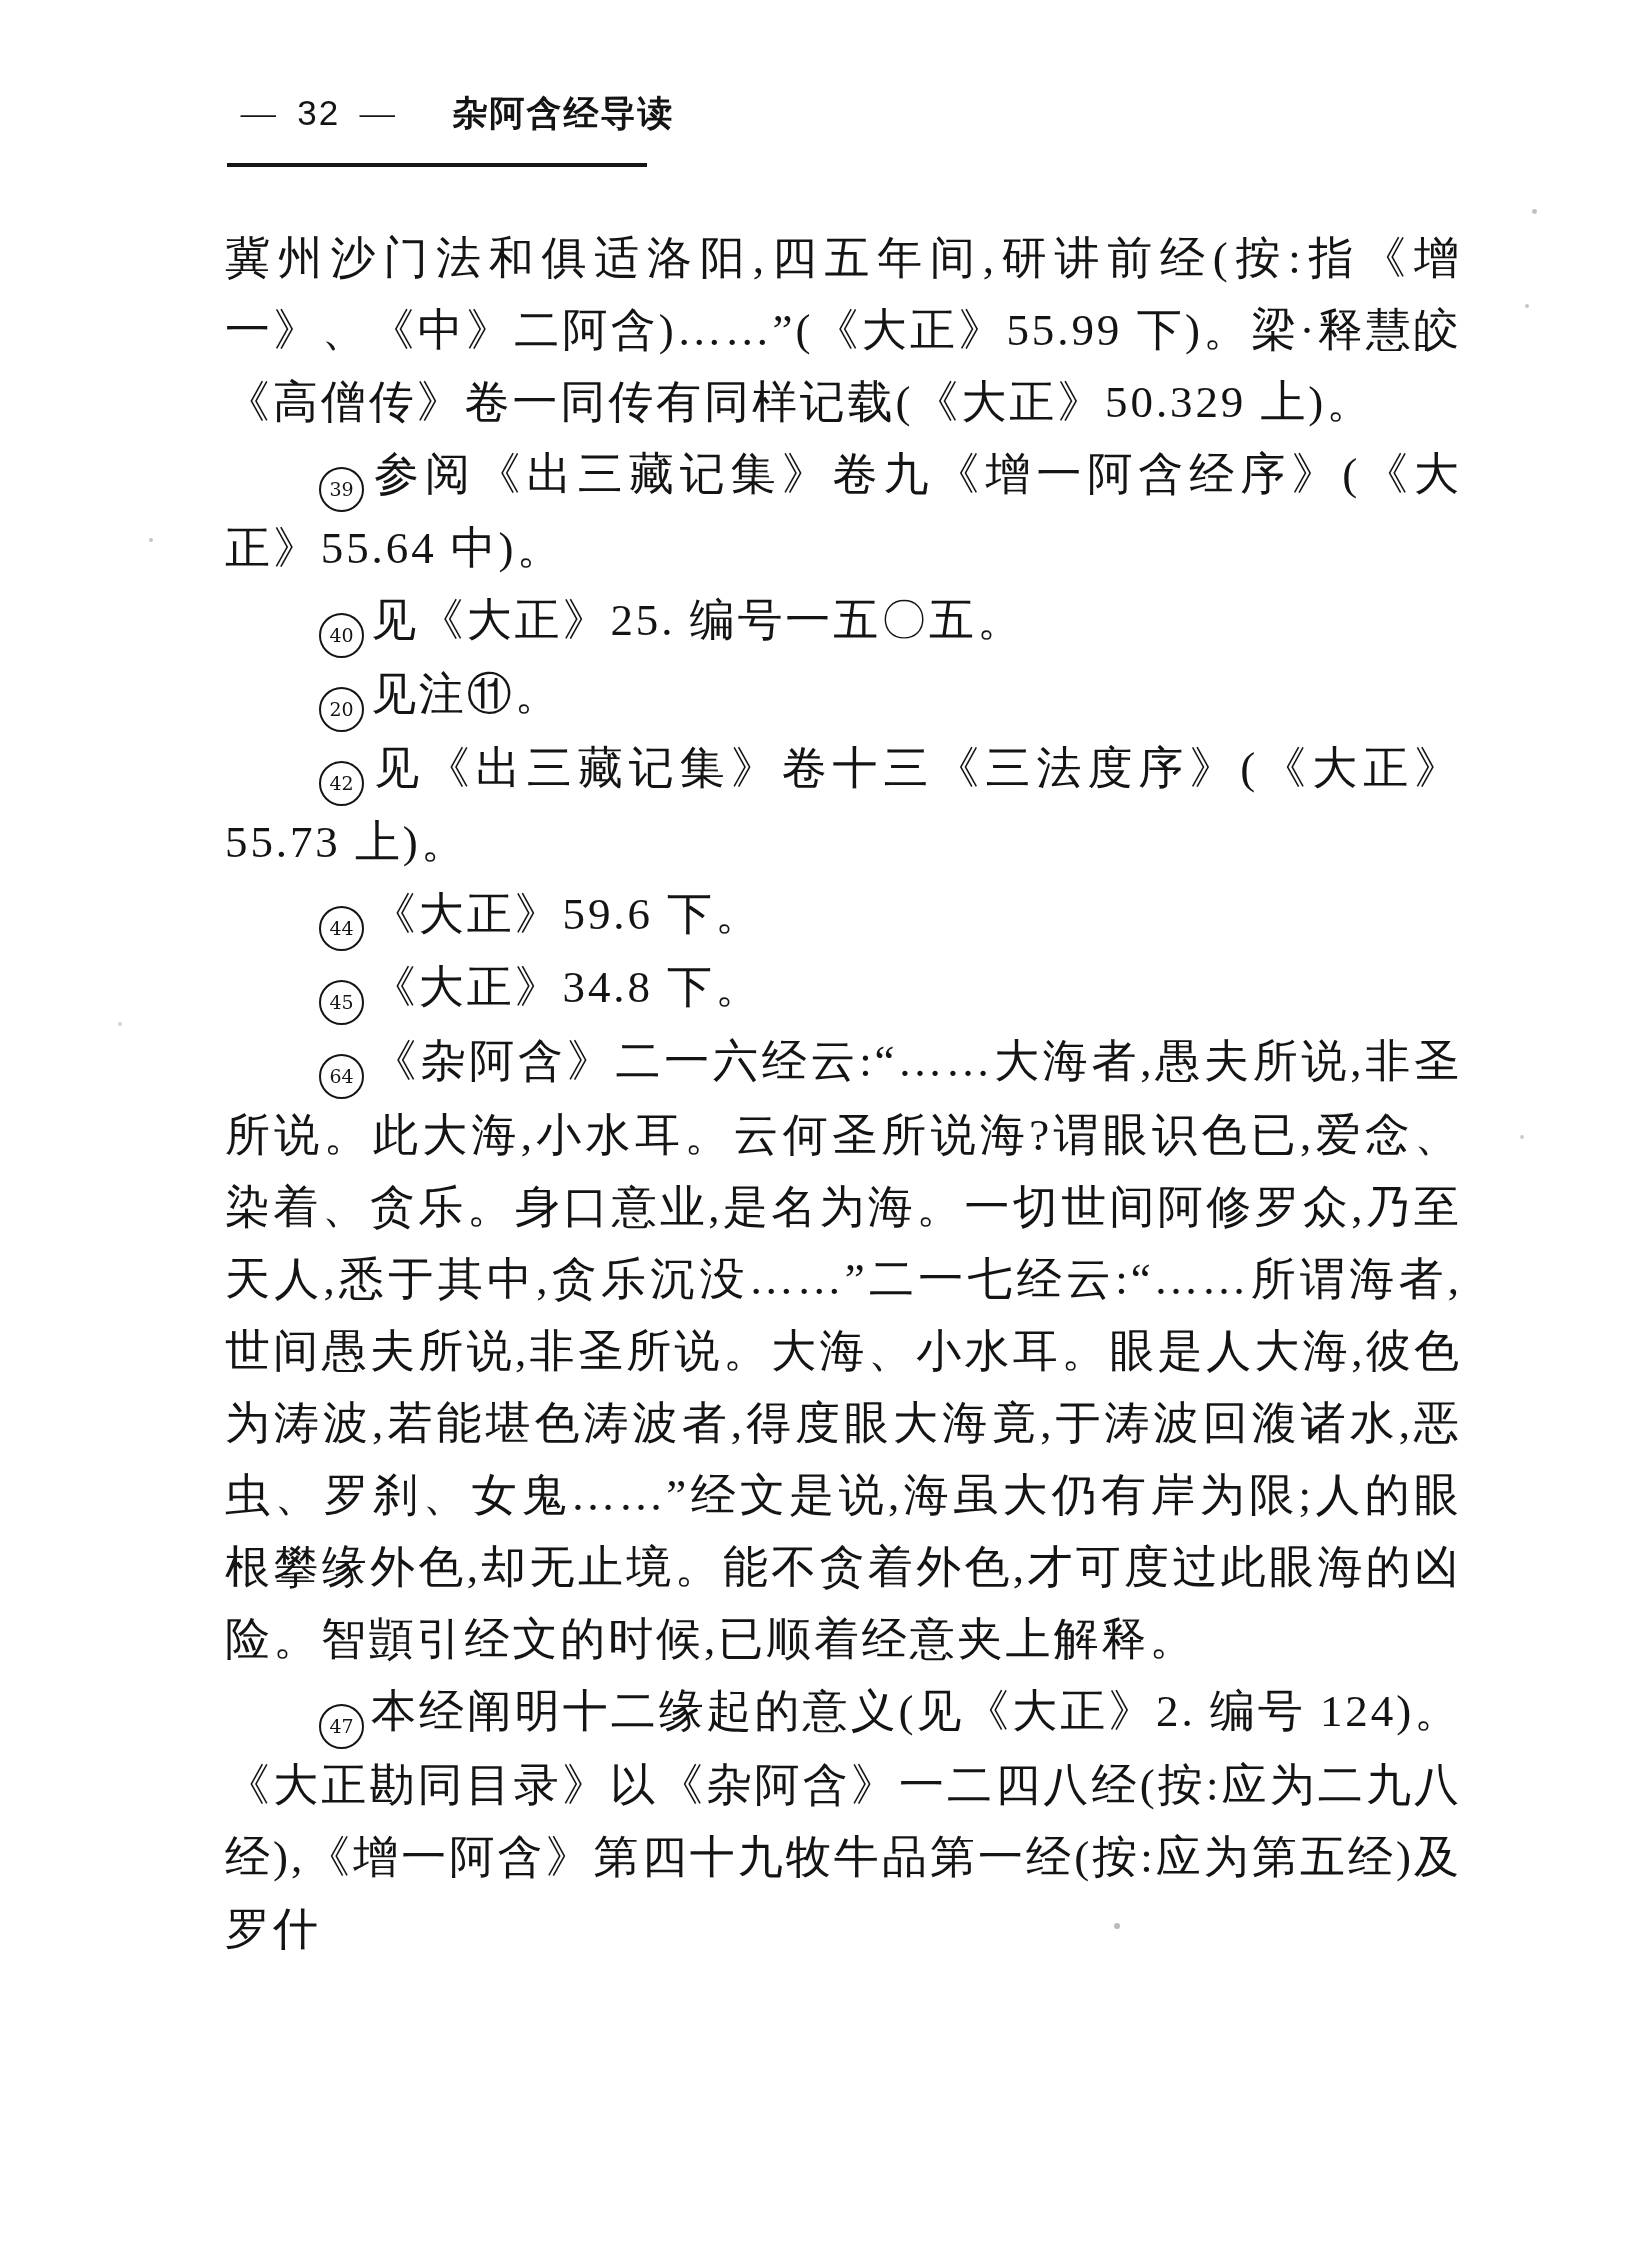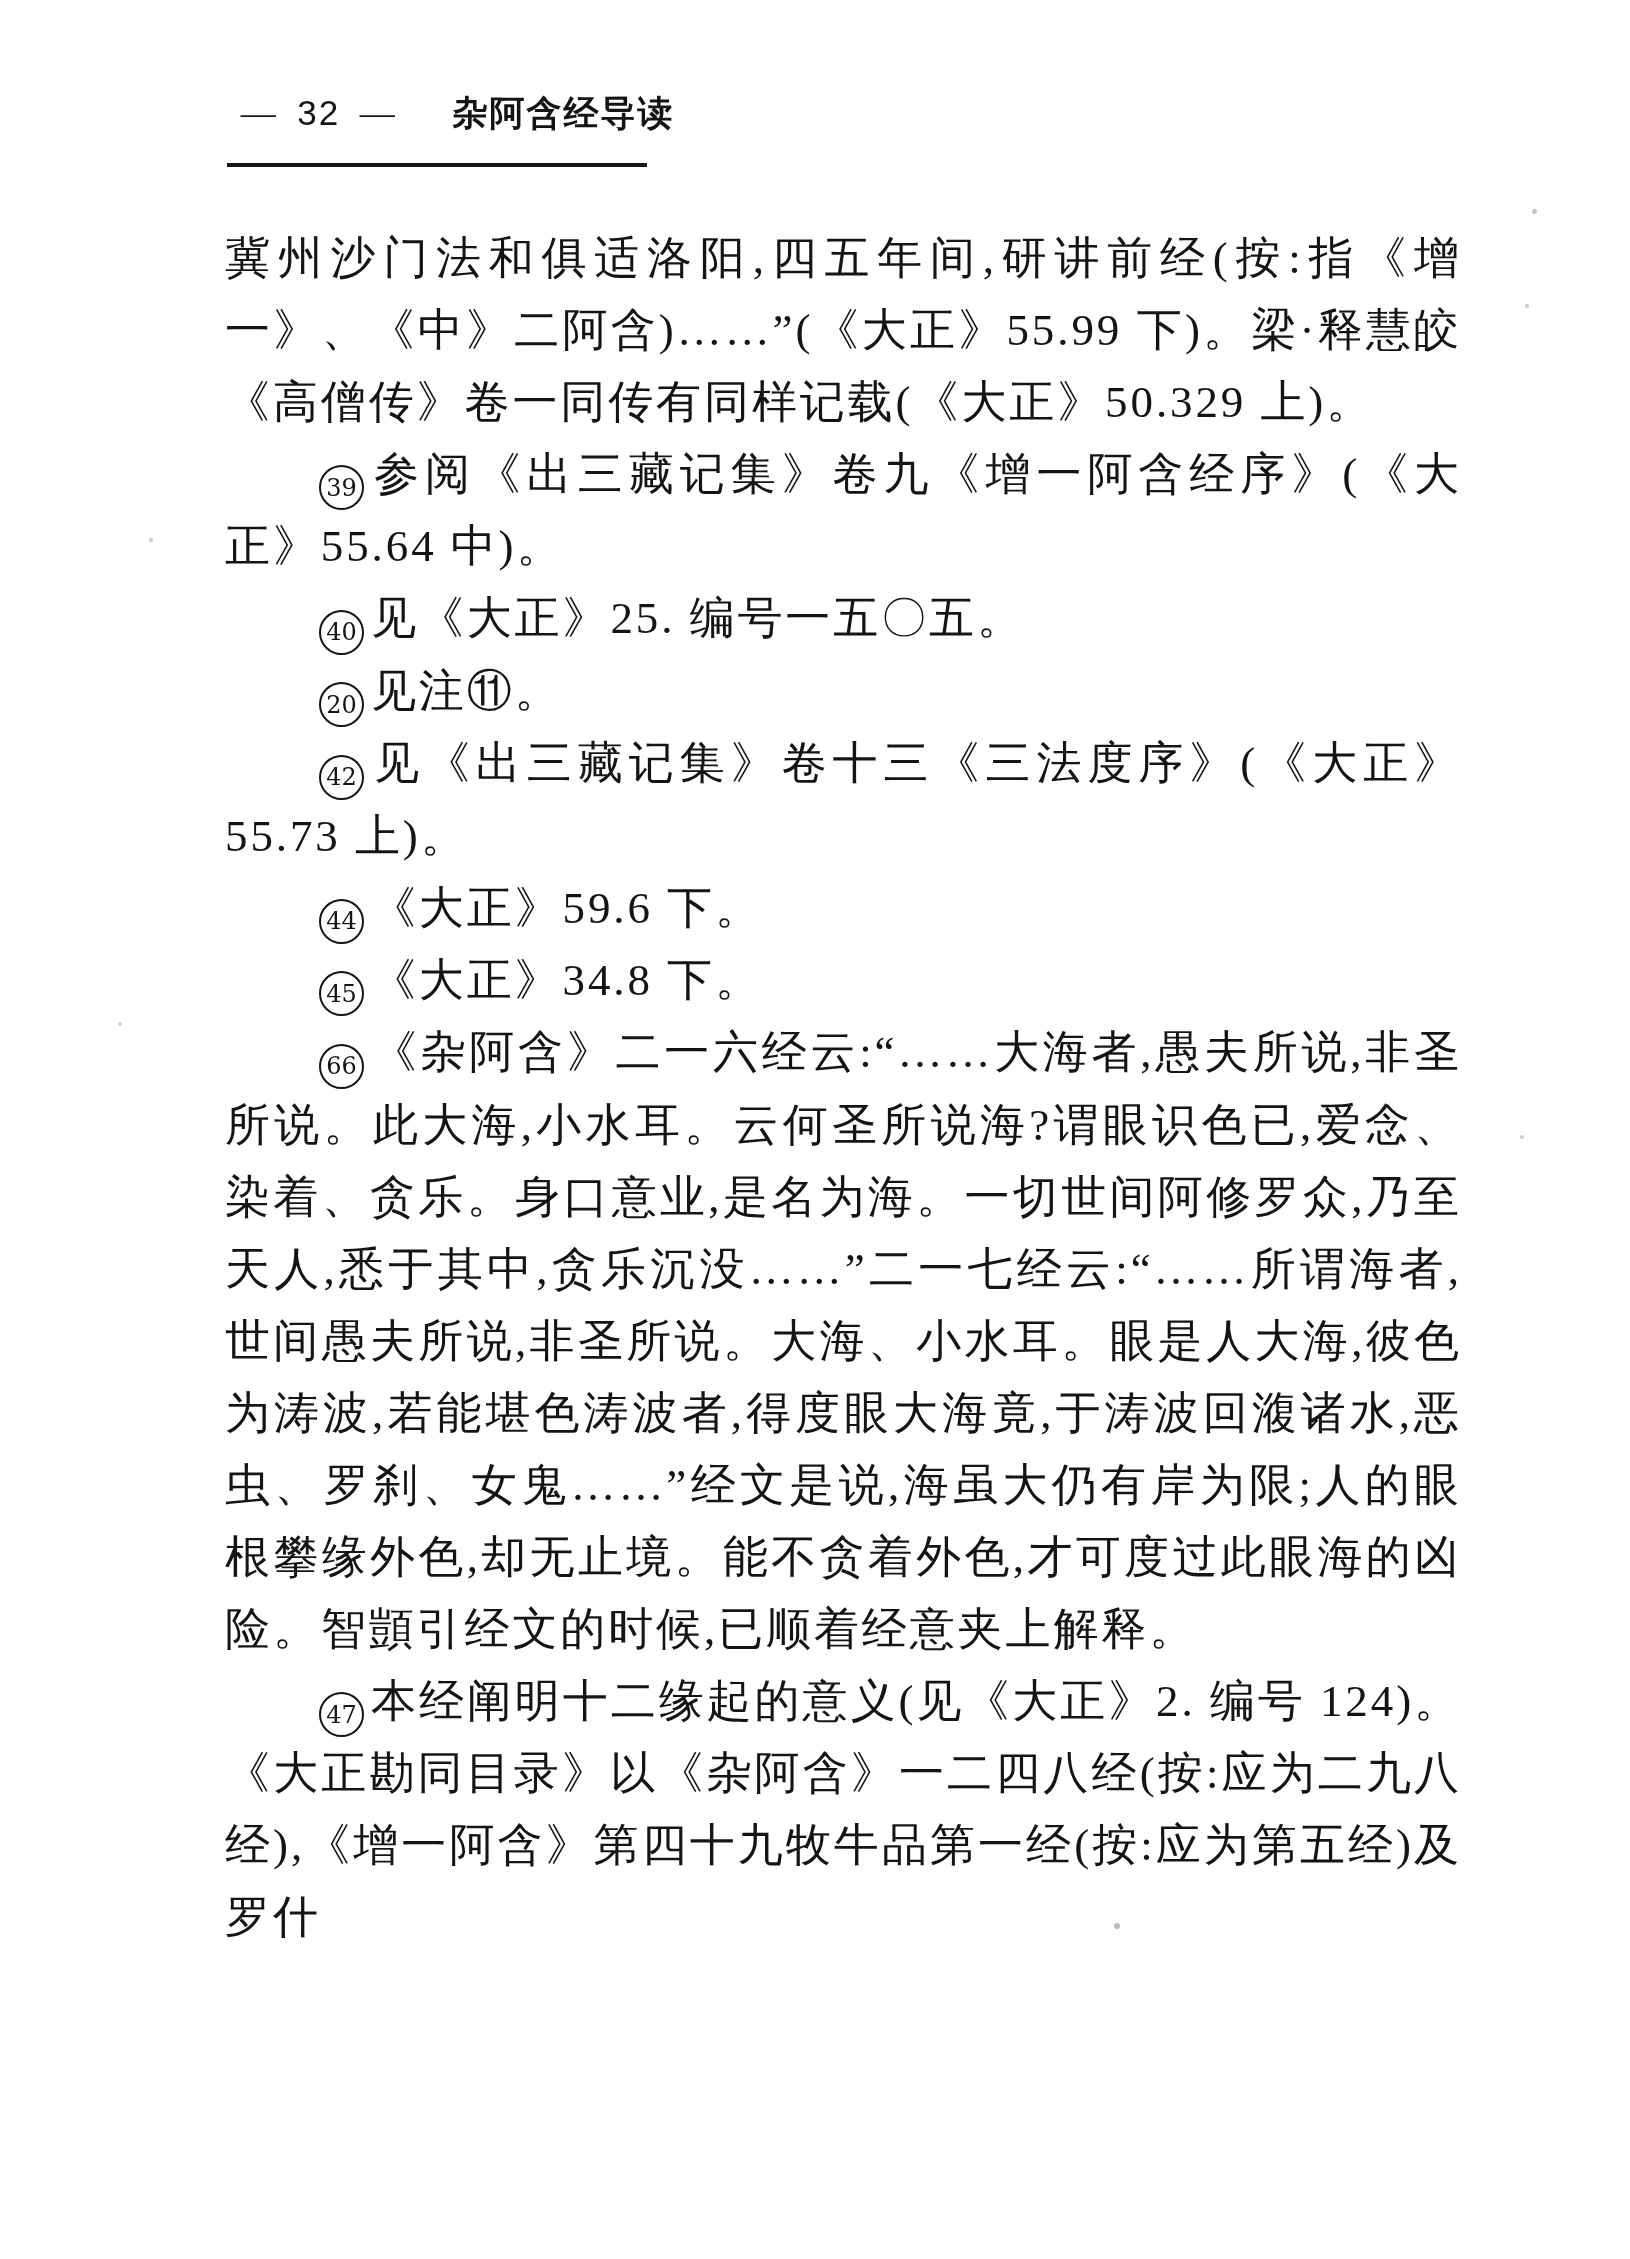--- a/index.html
+++ b/index.html
@@ -54,21 +54,21 @@
   
   .circ {
     display: inline-flex;
     align-items: center;
     justify-content: center;
     box-sizing: border-box;
     width: 45px;
     height: 45px;
     border: 2.9px solid #141414;
     border-radius: 50%;
-    font-size: 24px;
+    font-size: 19px;
     line-height: 1;
     letter-spacing: 0;
     text-indent: 0;
     vertical-align: -6.9px;
     margin-right: 6.9px;
     font-family: "DejaVu Serif", serif;
   }
   
   .speck {
     position: absolute;
@@ -90,21 +90,21 @@
   <div class="header-rule"></div>
 
   <div class="body-col">
       <p class="para"><span>冀州沙门法和俱适洛阳,四五年间,研讲前经(按:指《增一》、《中》二阿含)……”(《大正》55.99 下)。梁·释慧皎《高僧传》卷一同传有同样记载(《大正》50.329 上)。</span></p>
       <p class="para indent"><span class="circ">39</span><span>参阅《出三藏记集》卷九《增一阿含经序》(《大正》55.64 中)。</span></p>
       <p class="para indent"><span class="circ">40</span><span>见《大正》25. 编号一五〇五。</span></p>
       <p class="para indent"><span class="circ">20</span><span>见注⑪。</span></p>
       <p class="para indent"><span class="circ">42</span><span>见《出三藏记集》卷十三《三法度序》(《大正》55.73 上)。</span></p>
       <p class="para indent"><span class="circ">44</span><span>《大正》59.6 下。</span></p>
       <p class="para indent"><span class="circ">45</span><span>《大正》34.8 下。</span></p>
-      <p class="para indent"><span class="circ">66</span><span>《杂阿含》二一六经云:“……大海者,愚夫所说,非圣所说。此大海,小水耳。云何圣所说海?谓眼识色已,爱念、染着、贪乐。身口意业,是名为海。一切世间阿修罗众,乃至天人,悉于其中,贪乐沉没……”二一七经云:“……所谓海者,世间愚夫所说,非圣所说。大海、小水耳。眼是人大海,彼色为涛波,若能堪色涛波者,得度眼大海竟,于涛波回澓诸水,恶虫、罗刹、女鬼……”经文是说,海虽大仍有岸为限;人的眼根攀缘外色,却无止境。能不贪着外色,才可度过此眼海的凶险。智顗引经文的时候,已顺着经意夹上解释。</span></p>
+      <p class="para indent"><span class="circ">64</span><span>《杂阿含》二一六经云:“……大海者,愚夫所说,非圣所说。此大海,小水耳。云何圣所说海?谓眼识色已,爱念、染着、贪乐。身口意业,是名为海。一切世间阿修罗众,乃至天人,悉于其中,贪乐沉没……”二一七经云:“……所谓海者,世间愚夫所说,非圣所说。大海、小水耳。眼是人大海,彼色为涛波,若能堪色涛波者,得度眼大海竟,于涛波回澓诸水,恶虫、罗刹、女鬼……”经文是说,海虽大仍有岸为限;人的眼根攀缘外色,却无止境。能不贪着外色,才可度过此眼海的凶险。智顗引经文的时候,已顺着经意夹上解释。</span></p>
       <p class="para indent"><span class="circ">47</span><span>本经阐明十二缘起的意义(见《大正》2. 编号 124)。《大正勘同目录》以《杂阿含》一二四八经(按:应为二九八经),《增一阿含》第四十九牧牛品第一经(按:应为第五经)及罗什</span></p>
     </div>
 
 <div class="speck" style="left: 1532px; top: 209px; width: 4.9px; height: 4.9px; opacity: 0.55;"></div>
     <div class="speck" style="left: 1525px; top: 304px; width: 3.9px; height: 3.9px; opacity: 0.5;"></div>
     <div class="speck" style="left: 149px; top: 538px; width: 3.9px; height: 3.9px; opacity: 0.5;"></div>
     <div class="speck" style="left: 1520px; top: 1135px; width: 3.9px; height: 3.9px; opacity: 0.45;"></div>
     <div class="speck" style="left: 1114px; top: 1923px; width: 5.9px; height: 5.9px; opacity: 0.6;"></div>
     <div class="speck" style="left: 118px; top: 1022px; width: 3.9px; height: 3.9px; opacity: 0.4;"></div>
   </div>

